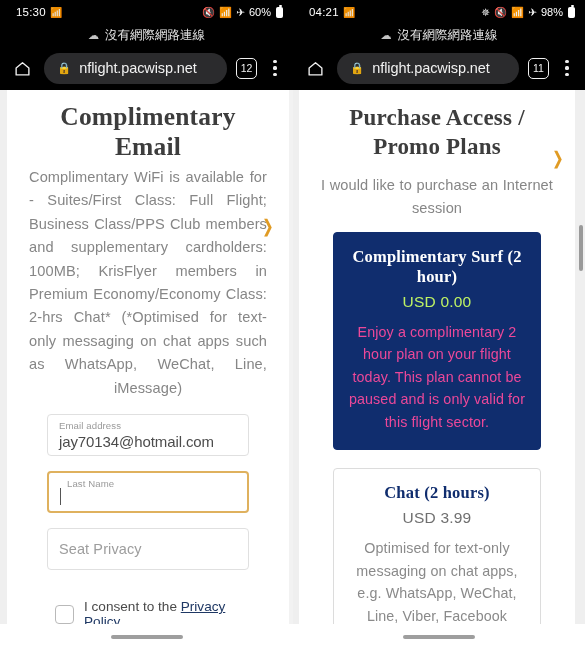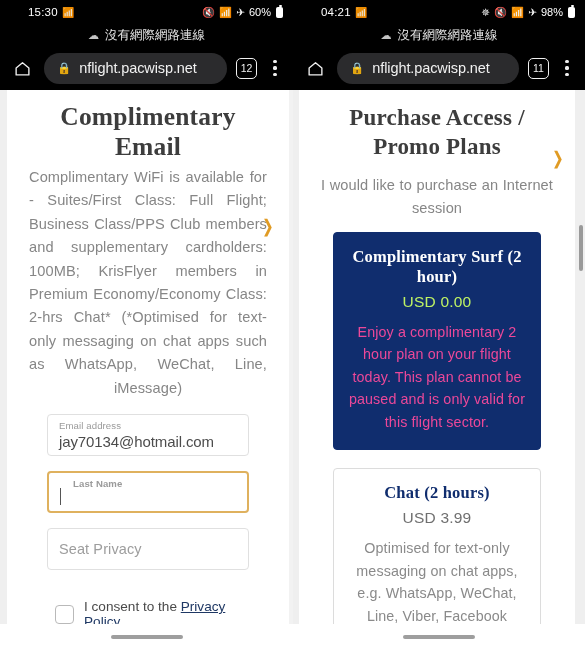--- a/index.html
+++ b/index.html
@@ -13,21 +13,21 @@
   .phone { position: relative; height: 650px; overflow: hidden; background: #000; }
   .phone.left  { width: 293px; }
   .phone.right { width: 292px; }
 
   
   .statusbar {
     height: 24px; background: #000; color: #fff;
     display: flex; align-items: center;
     font-size: 11.5px; position: relative;
   }
-  .sb-clock { margin-left: 28px; letter-spacing: .2px; }
+  .sb-clock { margin-left: 16px; letter-spacing: .2px; }
   .sb-clockwifi { margin-left: 5px; font-size: 10px; opacity: .92; }
   .sb-right {
     position: absolute; right: 10px; top: 0; height: 24px;
     display: flex; align-items: center; gap: 4px; font-size: 11px;
   }
   .sb-right .ic { font-size: 10.5px; line-height: 1; opacity: .95; }
   .sb-batt {
     display: inline-block; width: 7px; height: 11px;
     border: 1.2px solid #fff; border-radius: 1.5px; position: relative;
     background: #fff; margin-left: 1px;
@@ -129,21 +129,21 @@
     position: relative; border: 1px solid #e0e0e0; border-radius: 4px;
     height: 42px; background: #fff; margin-bottom: 15px;
     padding: 0 11px; display: flex; align-items: flex-end;
   }
   .field.filled { padding-bottom: 5px; }
   .field.focused { border: 2px solid #dfb15e; }
   .flabel {
     position: absolute; left: 11px; top: 5px;
     font-size: 9.6px; color: #9a9a9a; letter-spacing: .1px;
   }
-  .field.focused .flabel { left: 24px; font-weight: bold; }
+  .field.focused .flabel { left: 18px; }
   .fvalue { font-size: 15px; color: #4c4c4c; letter-spacing: -.1px; }
   .caret {
     display: inline-block; width: 1.4px; height: 17px;
     background: #555; margin-bottom: 1px;
   }
   .field.plain { align-items: center; }
   .ph { font-size: 14.5px; color: #9d9d9d; letter-spacing: .1px; }
 
   .consent { display: flex; align-items: center; gap: 10px; padding: 14px 2px 0 8px; }
   .cbox {

